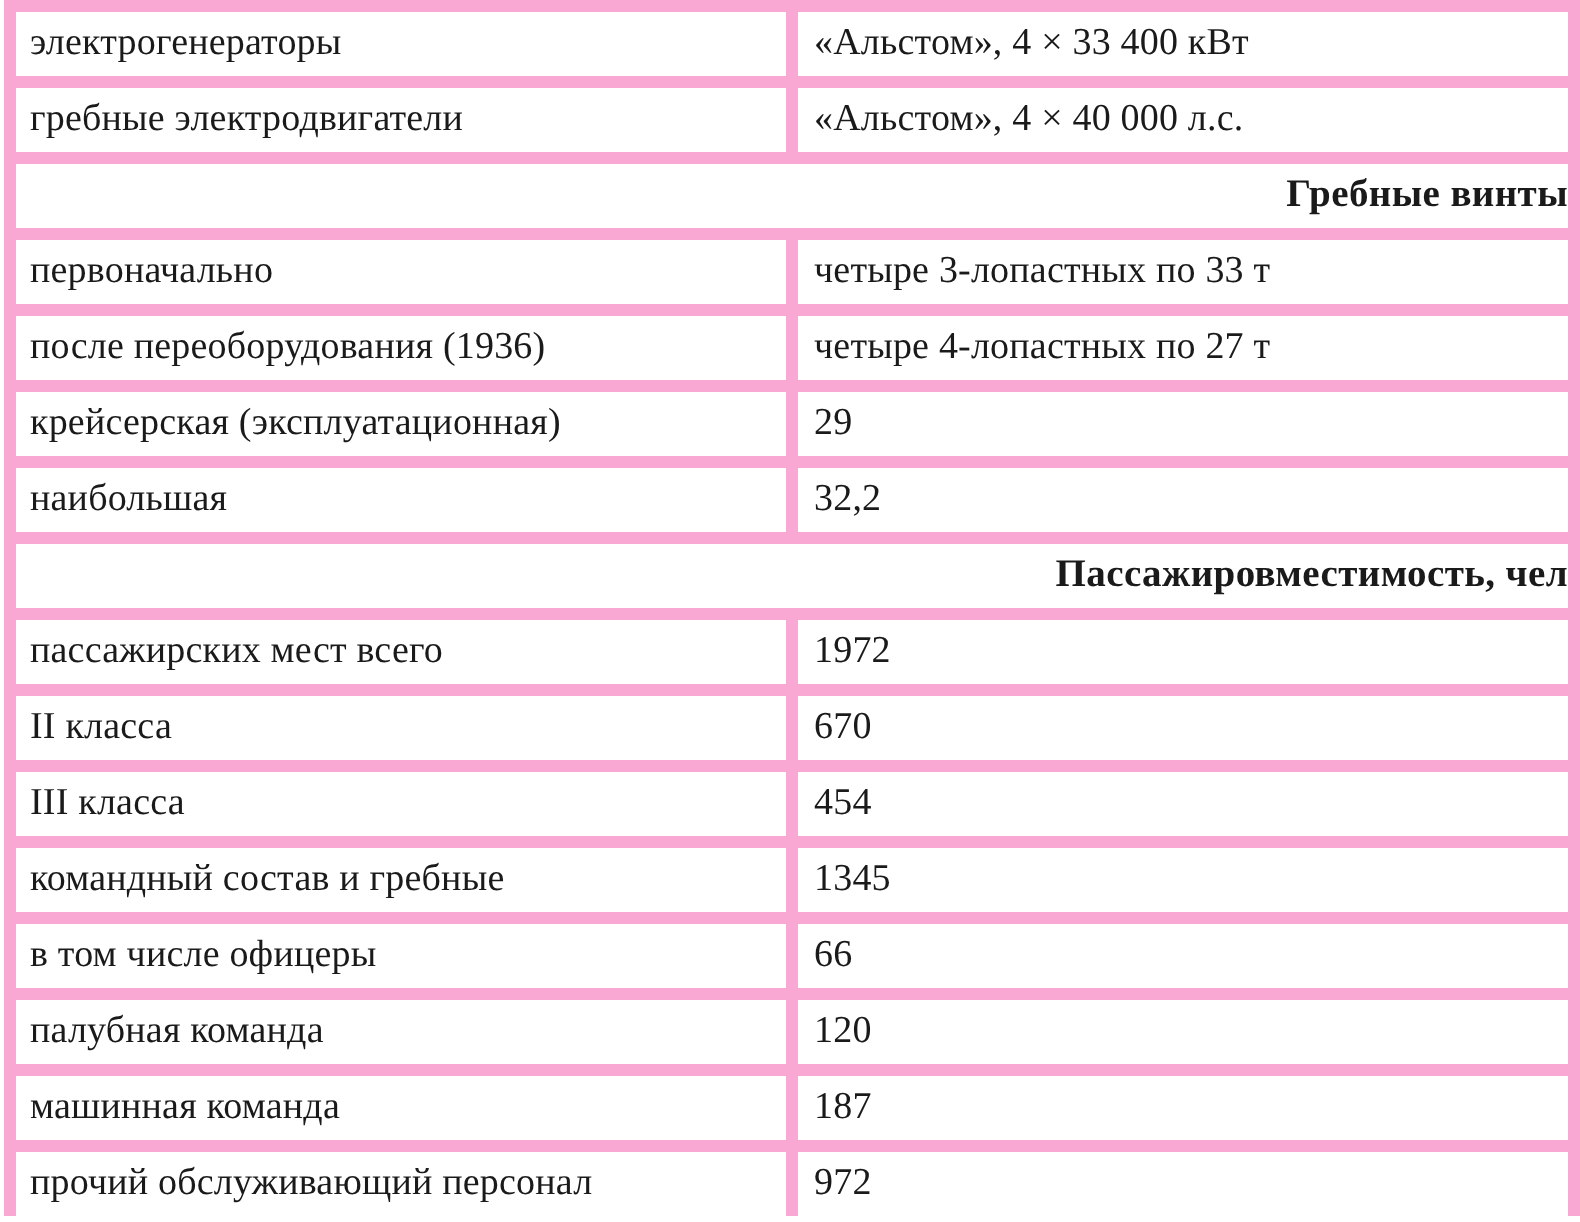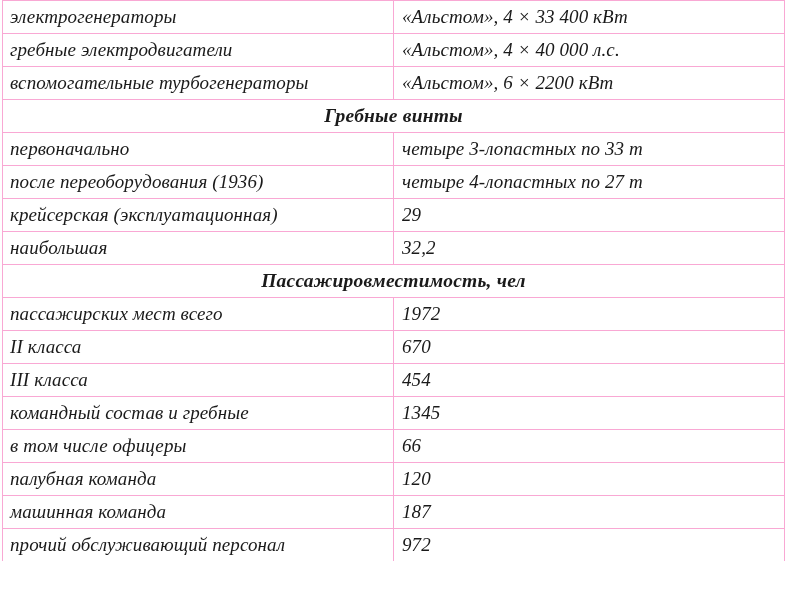--- a/index.html
+++ b/index.html
@@ -23,36 +23,35 @@
   table.spec-table {
     width: 782px;
     border-collapse: collapse;
     table-layout: fixed;
     background: #ffffff;
   }
   table.spec-table col.label-col { width: 391px; }
   table.spec-table col.value-col { width: 391px; }
 
   table.spec-table td {
-    border: 1px solid #f9a8d4;
+    border: 6px solid #f9a8d4;
     height: 32px;
     padding: 0 0 0 7px;
     font-size: 19px;
     line-height: 30px;
     vertical-align: middle;
     white-space: nowrap;
     overflow: hidden;
     letter-spacing: 0.1px;
-    font-style: italic;
   }
   table.spec-table td.value {
     padding-left: 8px;
   }
   table.spec-table tr.section-row td {
-    text-align: center;
+    text-align: right;
     font-weight: bold;
     font-size: 19.5px;
     padding-left: 0;
     letter-spacing: 0.2px;
   }
   table.spec-table tr.last-row td {
     border-bottom: none;
   }
 </style>
 </head>
@@ -65,24 +64,20 @@
       <col class="value-col">
     </colgroup>
     <tbody>
         <tr>
           <td class="label">электрогенераторы</td>
           <td class="value">«Альстом», 4 × 33 400 кВт</td>
         </tr>
         <tr>
           <td class="label">гребные электродвигатели</td>
           <td class="value">«Альстом», 4 × 40 000 л.с.</td>
-        </tr>
-        <tr>
-          <td class="label">вспомогательные турбогенераторы</td>
-          <td class="value">«Альстом», 6 × 2200 кВт</td>
         </tr>
         <tr class="section-row">
           <td colspan="2">Гребные винты</td>
         </tr>
         <tr>
           <td class="label">первоначально</td>
           <td class="value">четыре 3-лопастных по 33 т</td>
         </tr>
         <tr>
           <td class="label">после переоборудования (1936)</td>

